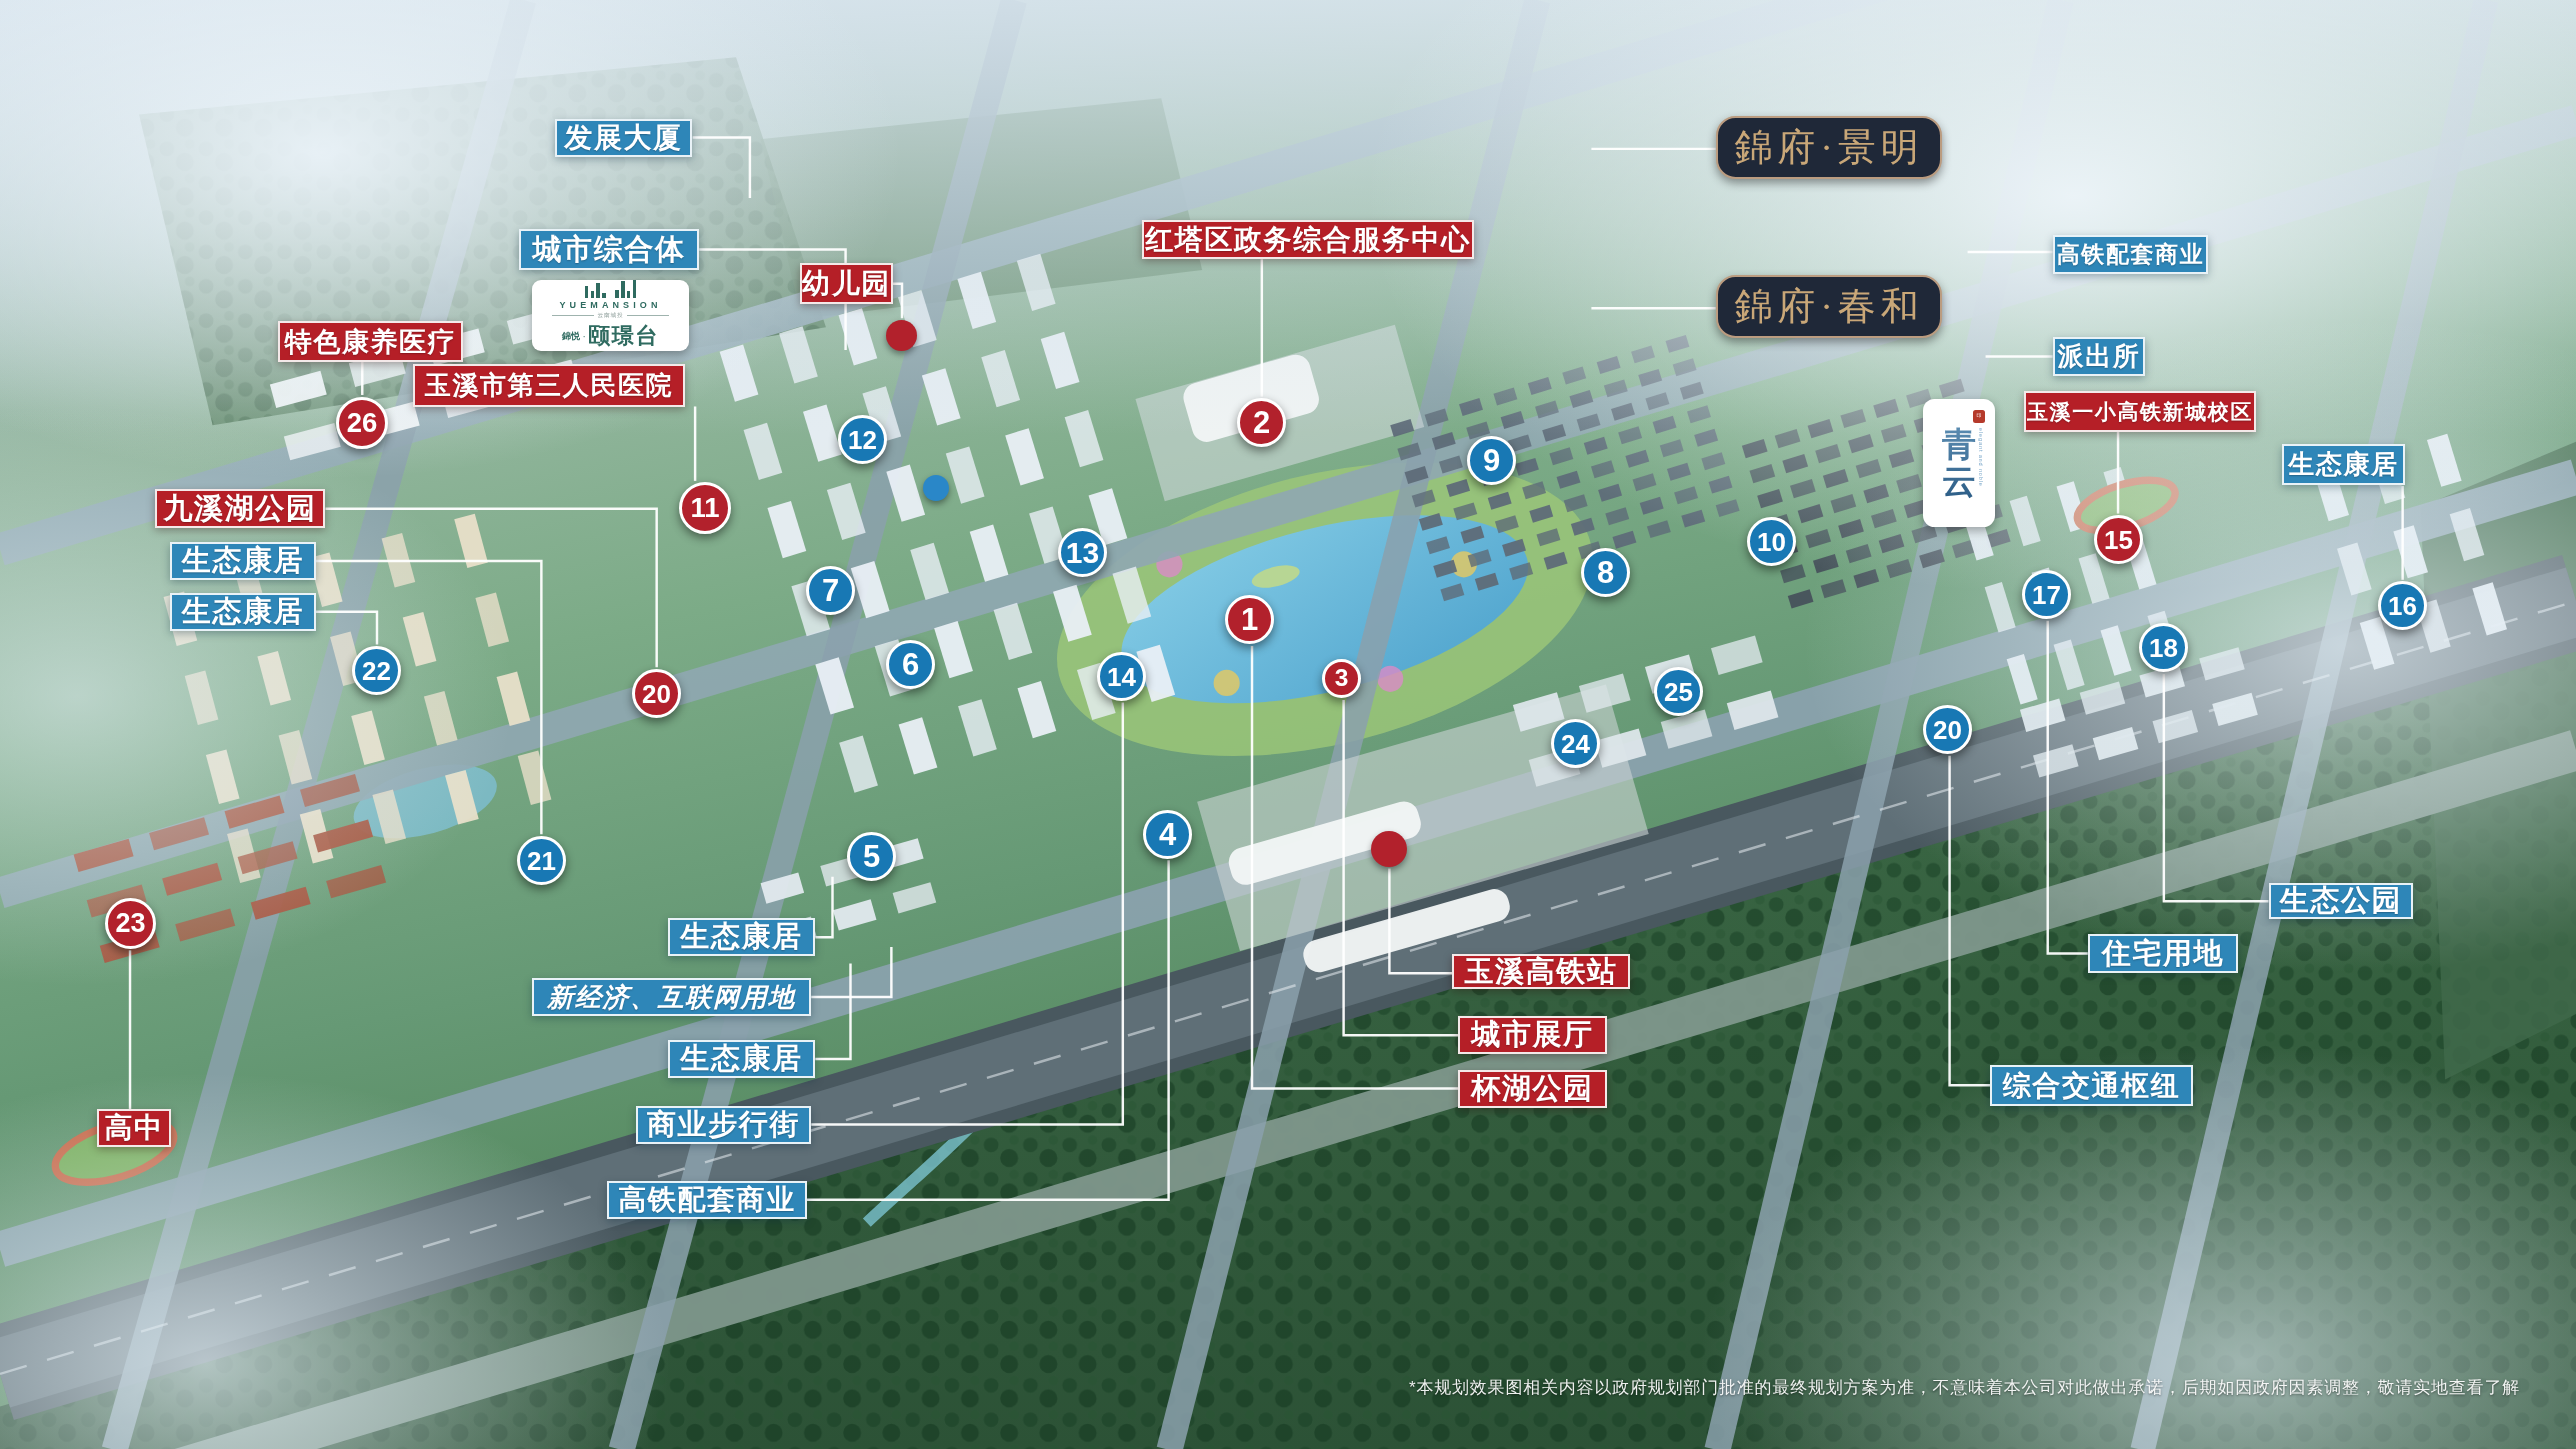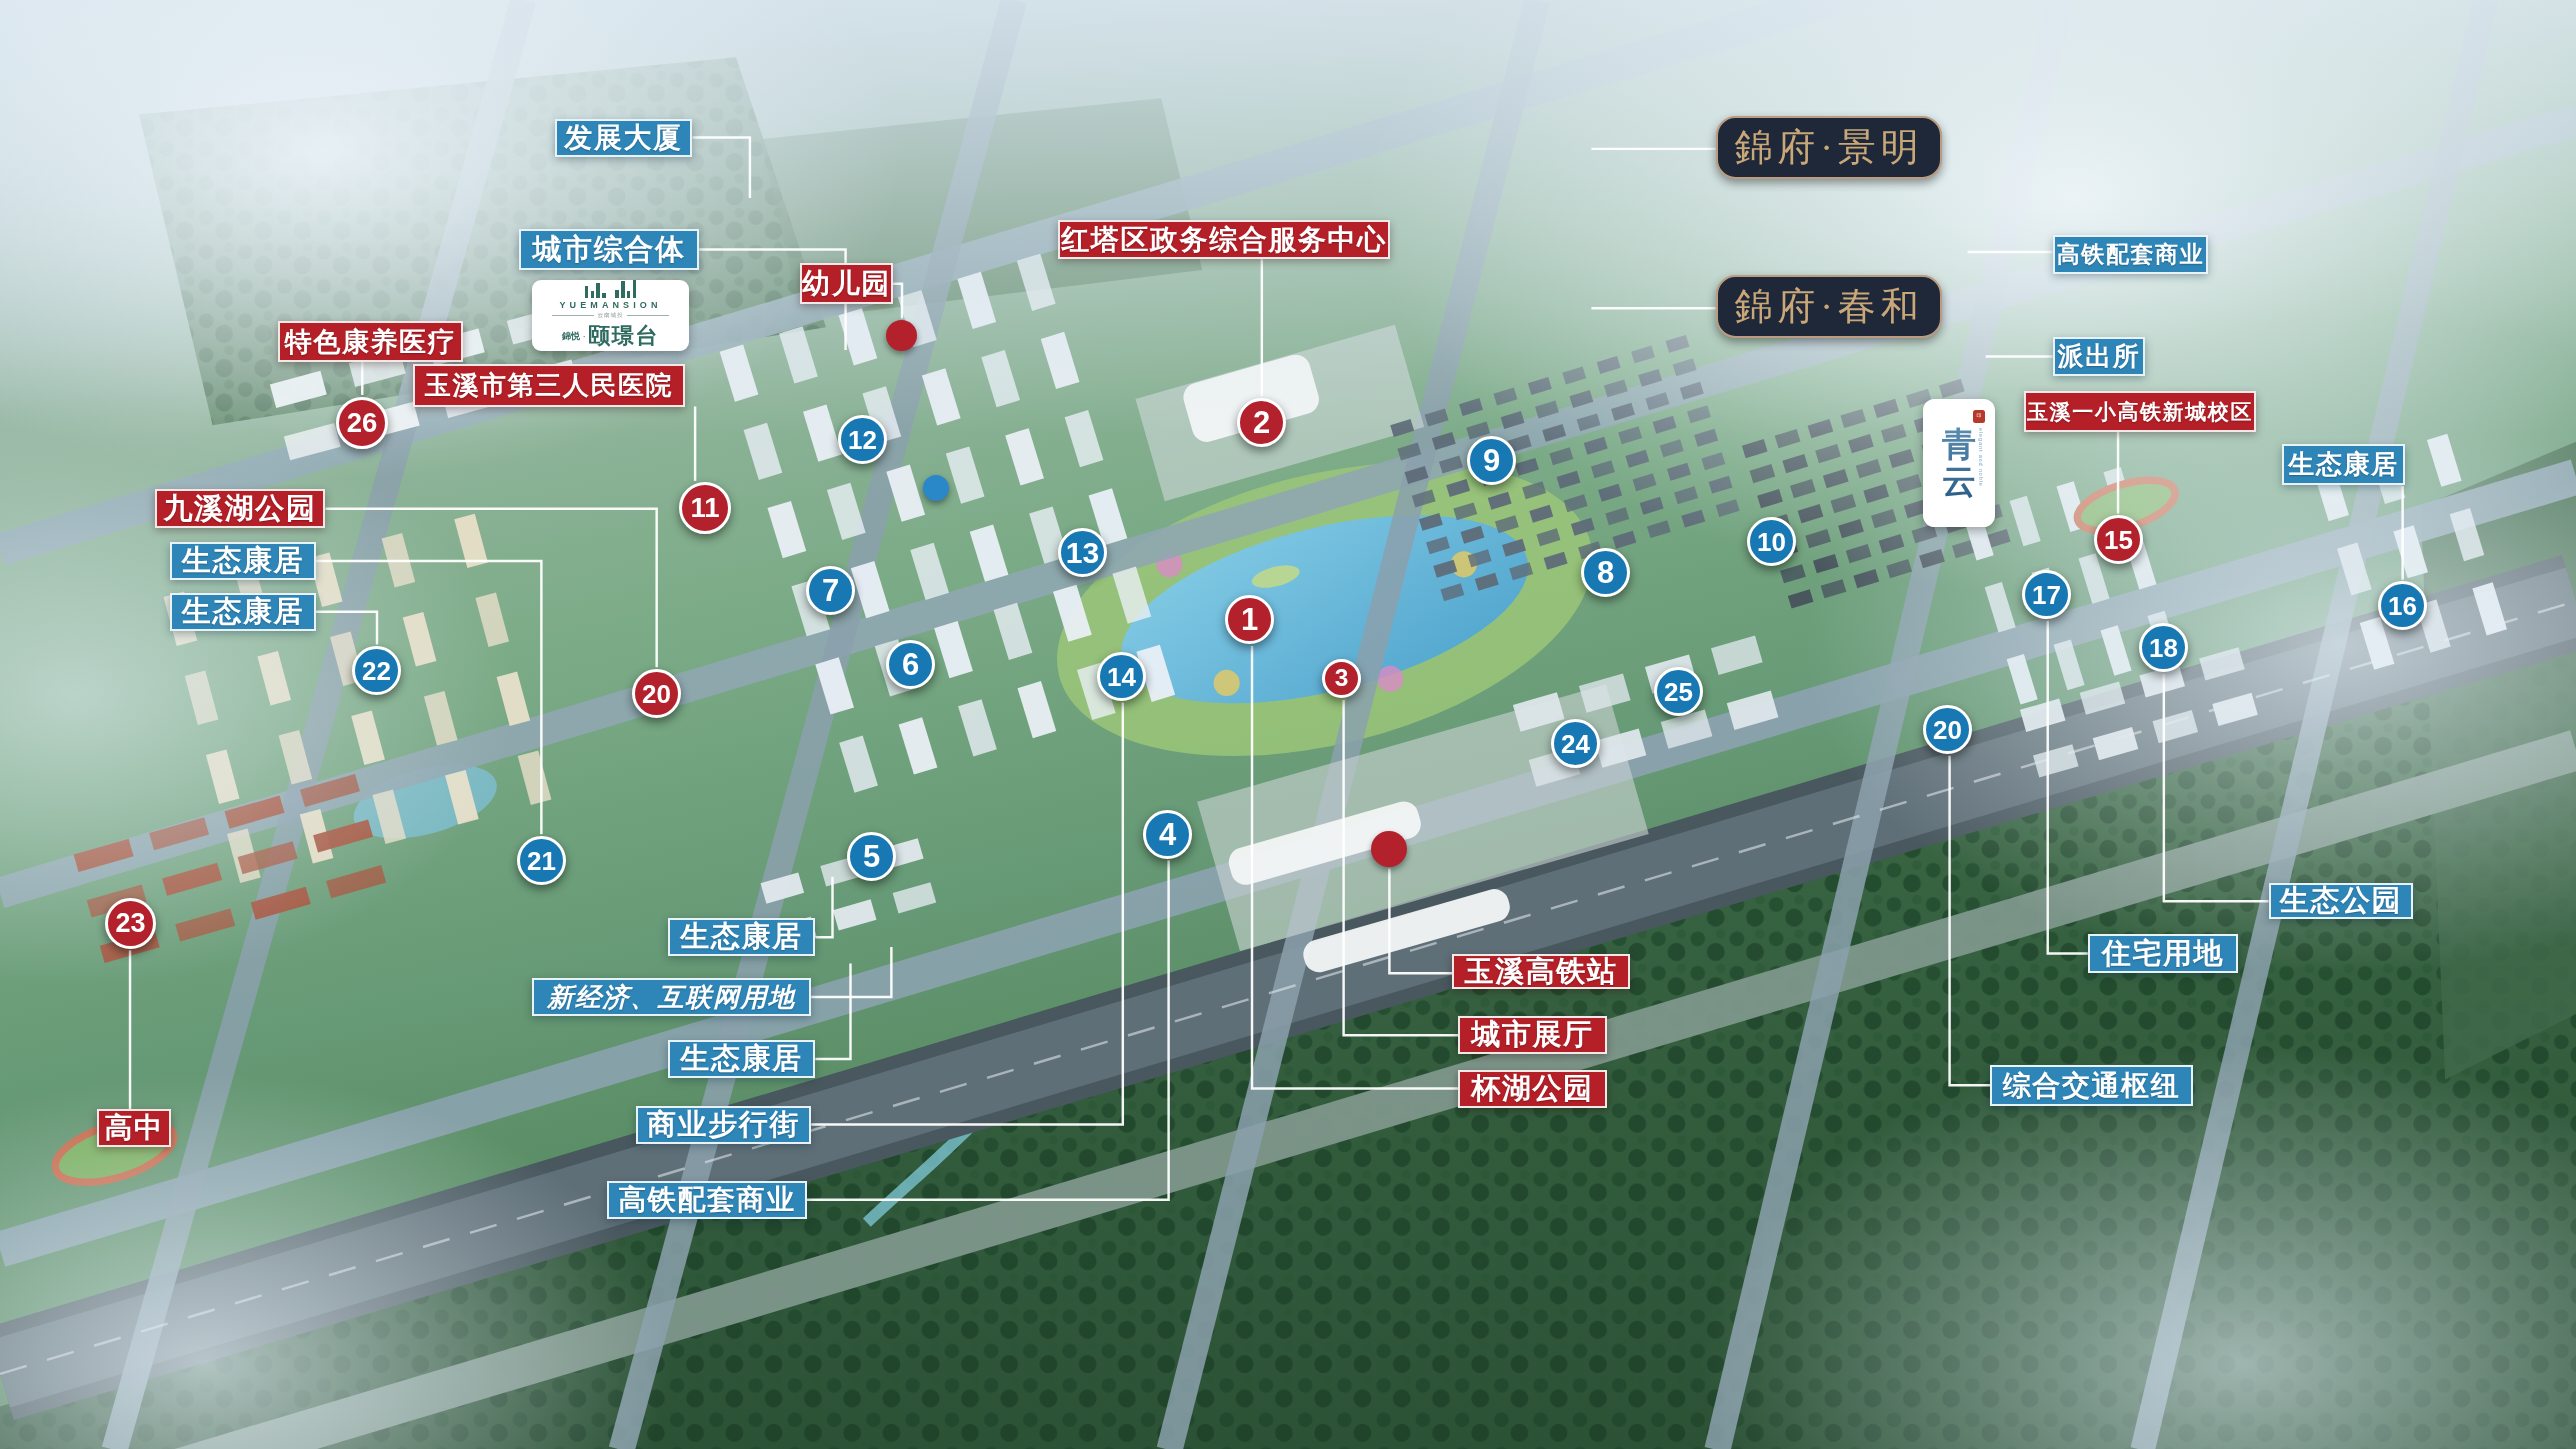--- a/index.html
+++ b/index.html
@@ -431,21 +431,21 @@
       <polyline points="1783,1331 1531,1331 1531,790" fill="none" stroke="#ffffff" stroke-width="3" opacity="0.95"></polyline>
       <polyline points="2774,1102 2646,1102 2646,824" fill="none" stroke="#ffffff" stroke-width="3" opacity="0.95"></polyline>
       <polyline points="2553,1166 2504,1166 2504,759" fill="none" stroke="#ffffff" stroke-width="3" opacity="0.95"></polyline>
       <polyline points="2434,1327 2384,1327 2384,924" fill="none" stroke="#ffffff" stroke-width="3" opacity="0.95"></polyline>
     </svg>
 
   <div id="labels" class="layer">
       <div class="label blue" style="left: 555px; top: 119px; width: 137px; height: 38px; font-size: 28px;">发展大厦</div>
       <div class="label blue" style="left: 519px; top: 229px; width: 180px; height: 41px; font-size: 29px;">城市综合体</div>
       <div class="label red" style="left: 800px; top: 263px; width: 93px; height: 41px; font-size: 28px;">幼儿园</div>
-      <div class="label red" style="left: 1058px; top: 220px; width: 332px; height: 39px; font-size: 28px;">红塔区政务综合服务中心</div>
+      <div class="label red" style="left: 1142px; top: 220px; width: 332px; height: 39px; font-size: 28px;">红塔区政务综合服务中心</div>
       <div class="label dark" style="left: 1716px; top: 116px; width: 226px; height: 63px; font-size: 38px;">錦府·景明</div>
       <div class="label dark" style="left: 1716px; top: 275px; width: 226px; height: 63px; font-size: 38px;">錦府·春和</div>
       <div class="label blue" style="left: 2053px; top: 235px; width: 155px; height: 39px; font-size: 23px;">高铁配套商业</div>
       <div class="label blue" style="left: 2053px; top: 337px; width: 92px; height: 39px; font-size: 26px;">派出所</div>
       <div class="label red" style="left: 2024px; top: 391px; width: 232px; height: 41px; font-size: 21px;">玉溪一小高铁新城校区</div>
       <div class="label blue" style="left: 2282px; top: 444px; width: 123px; height: 41px; font-size: 26px;">生态康居</div>
       <div class="label red" style="left: 278px; top: 321px; width: 185px; height: 41px; font-size: 27px;">特色康养医疗</div>
       <div class="label red" style="left: 413px; top: 364px; width: 272px; height: 43px; font-size: 26px;">玉溪市第三人民医院</div>
       <div class="label red" style="left: 155px; top: 489px; width: 170px; height: 39px; font-size: 29px;">九溪湖公园</div>
       <div class="label blue" style="left: 170px; top: 542px; width: 146px; height: 38px; font-size: 29px;">生态康居</div>
@@ -523,14 +523,15 @@
 
   <div class="qy-card">
     <div class="qy-main">
       <span>青</span>
       <span>云</span>
     </div>
     <div class="qy-seal">印</div>
     <div class="qy-side">elegant and noble</div>
   </div>
 
+  <div class="disclaimer">*本规划效果图相关内容以政府规划部门批准的最终规划方案为准，不意味着本公司对此做出承诺，后期如因政府因素调整，敬请实地查看了解</div>
 </div>
 
 
 </body></html>

